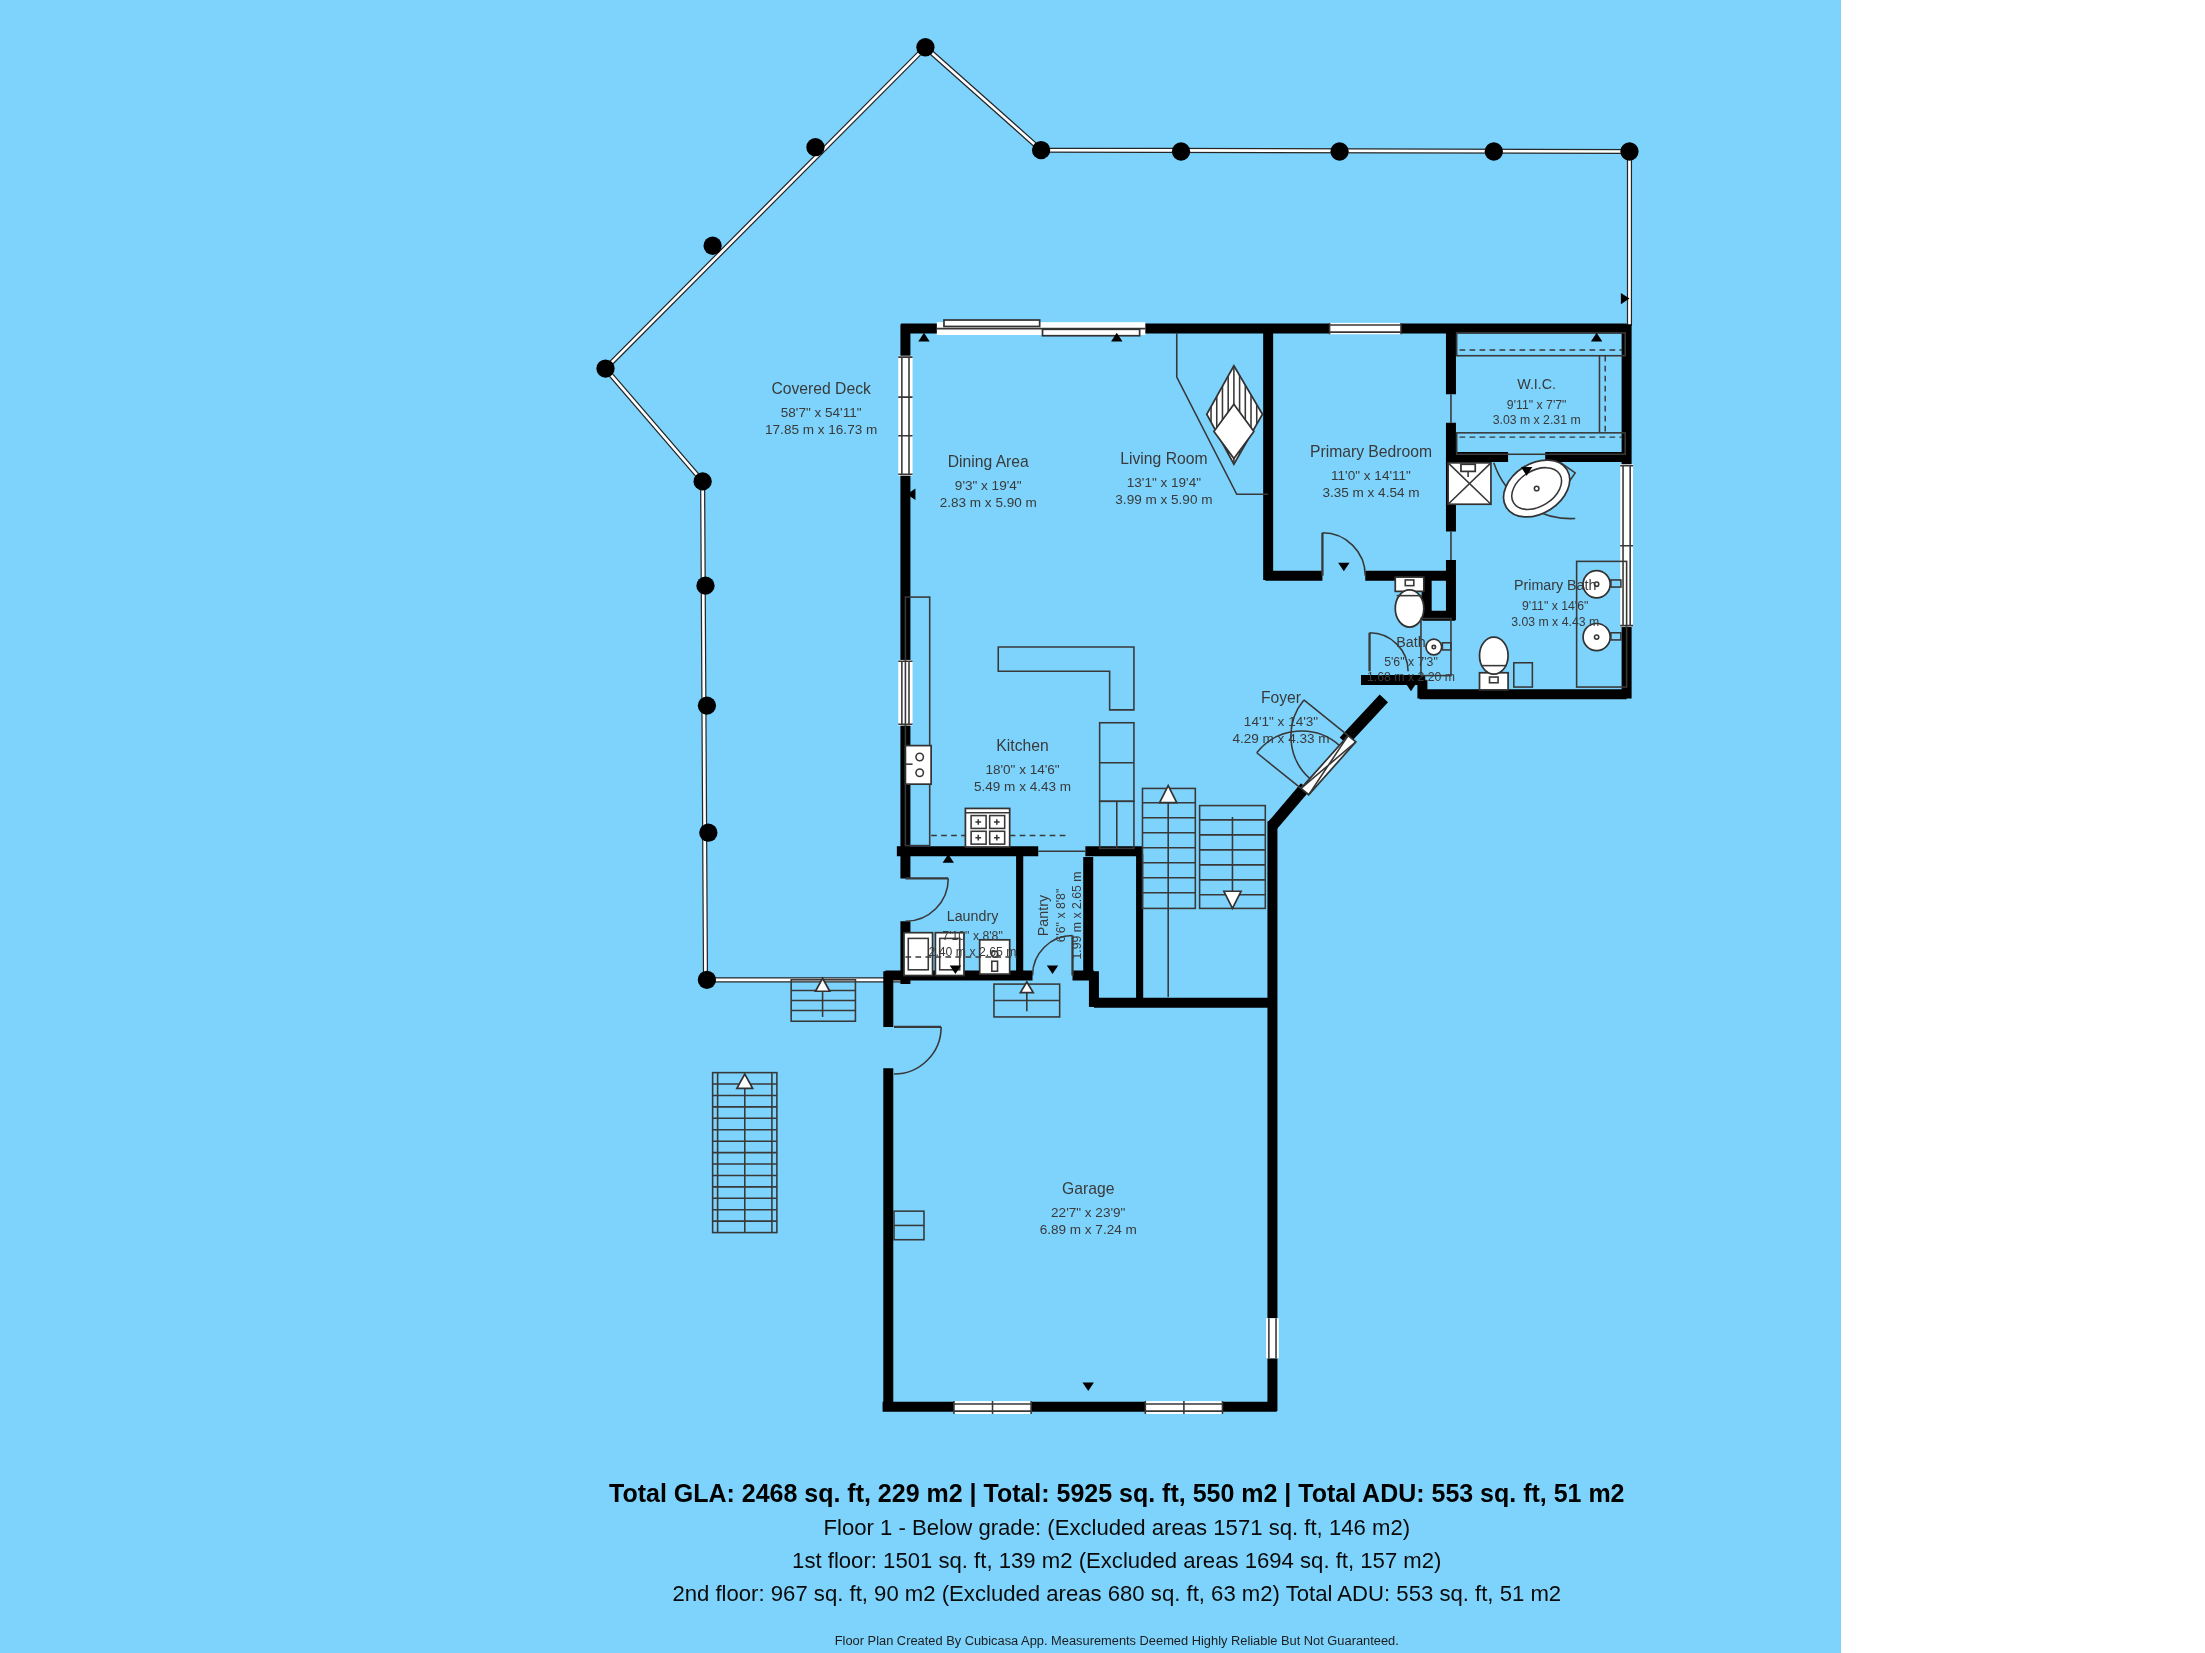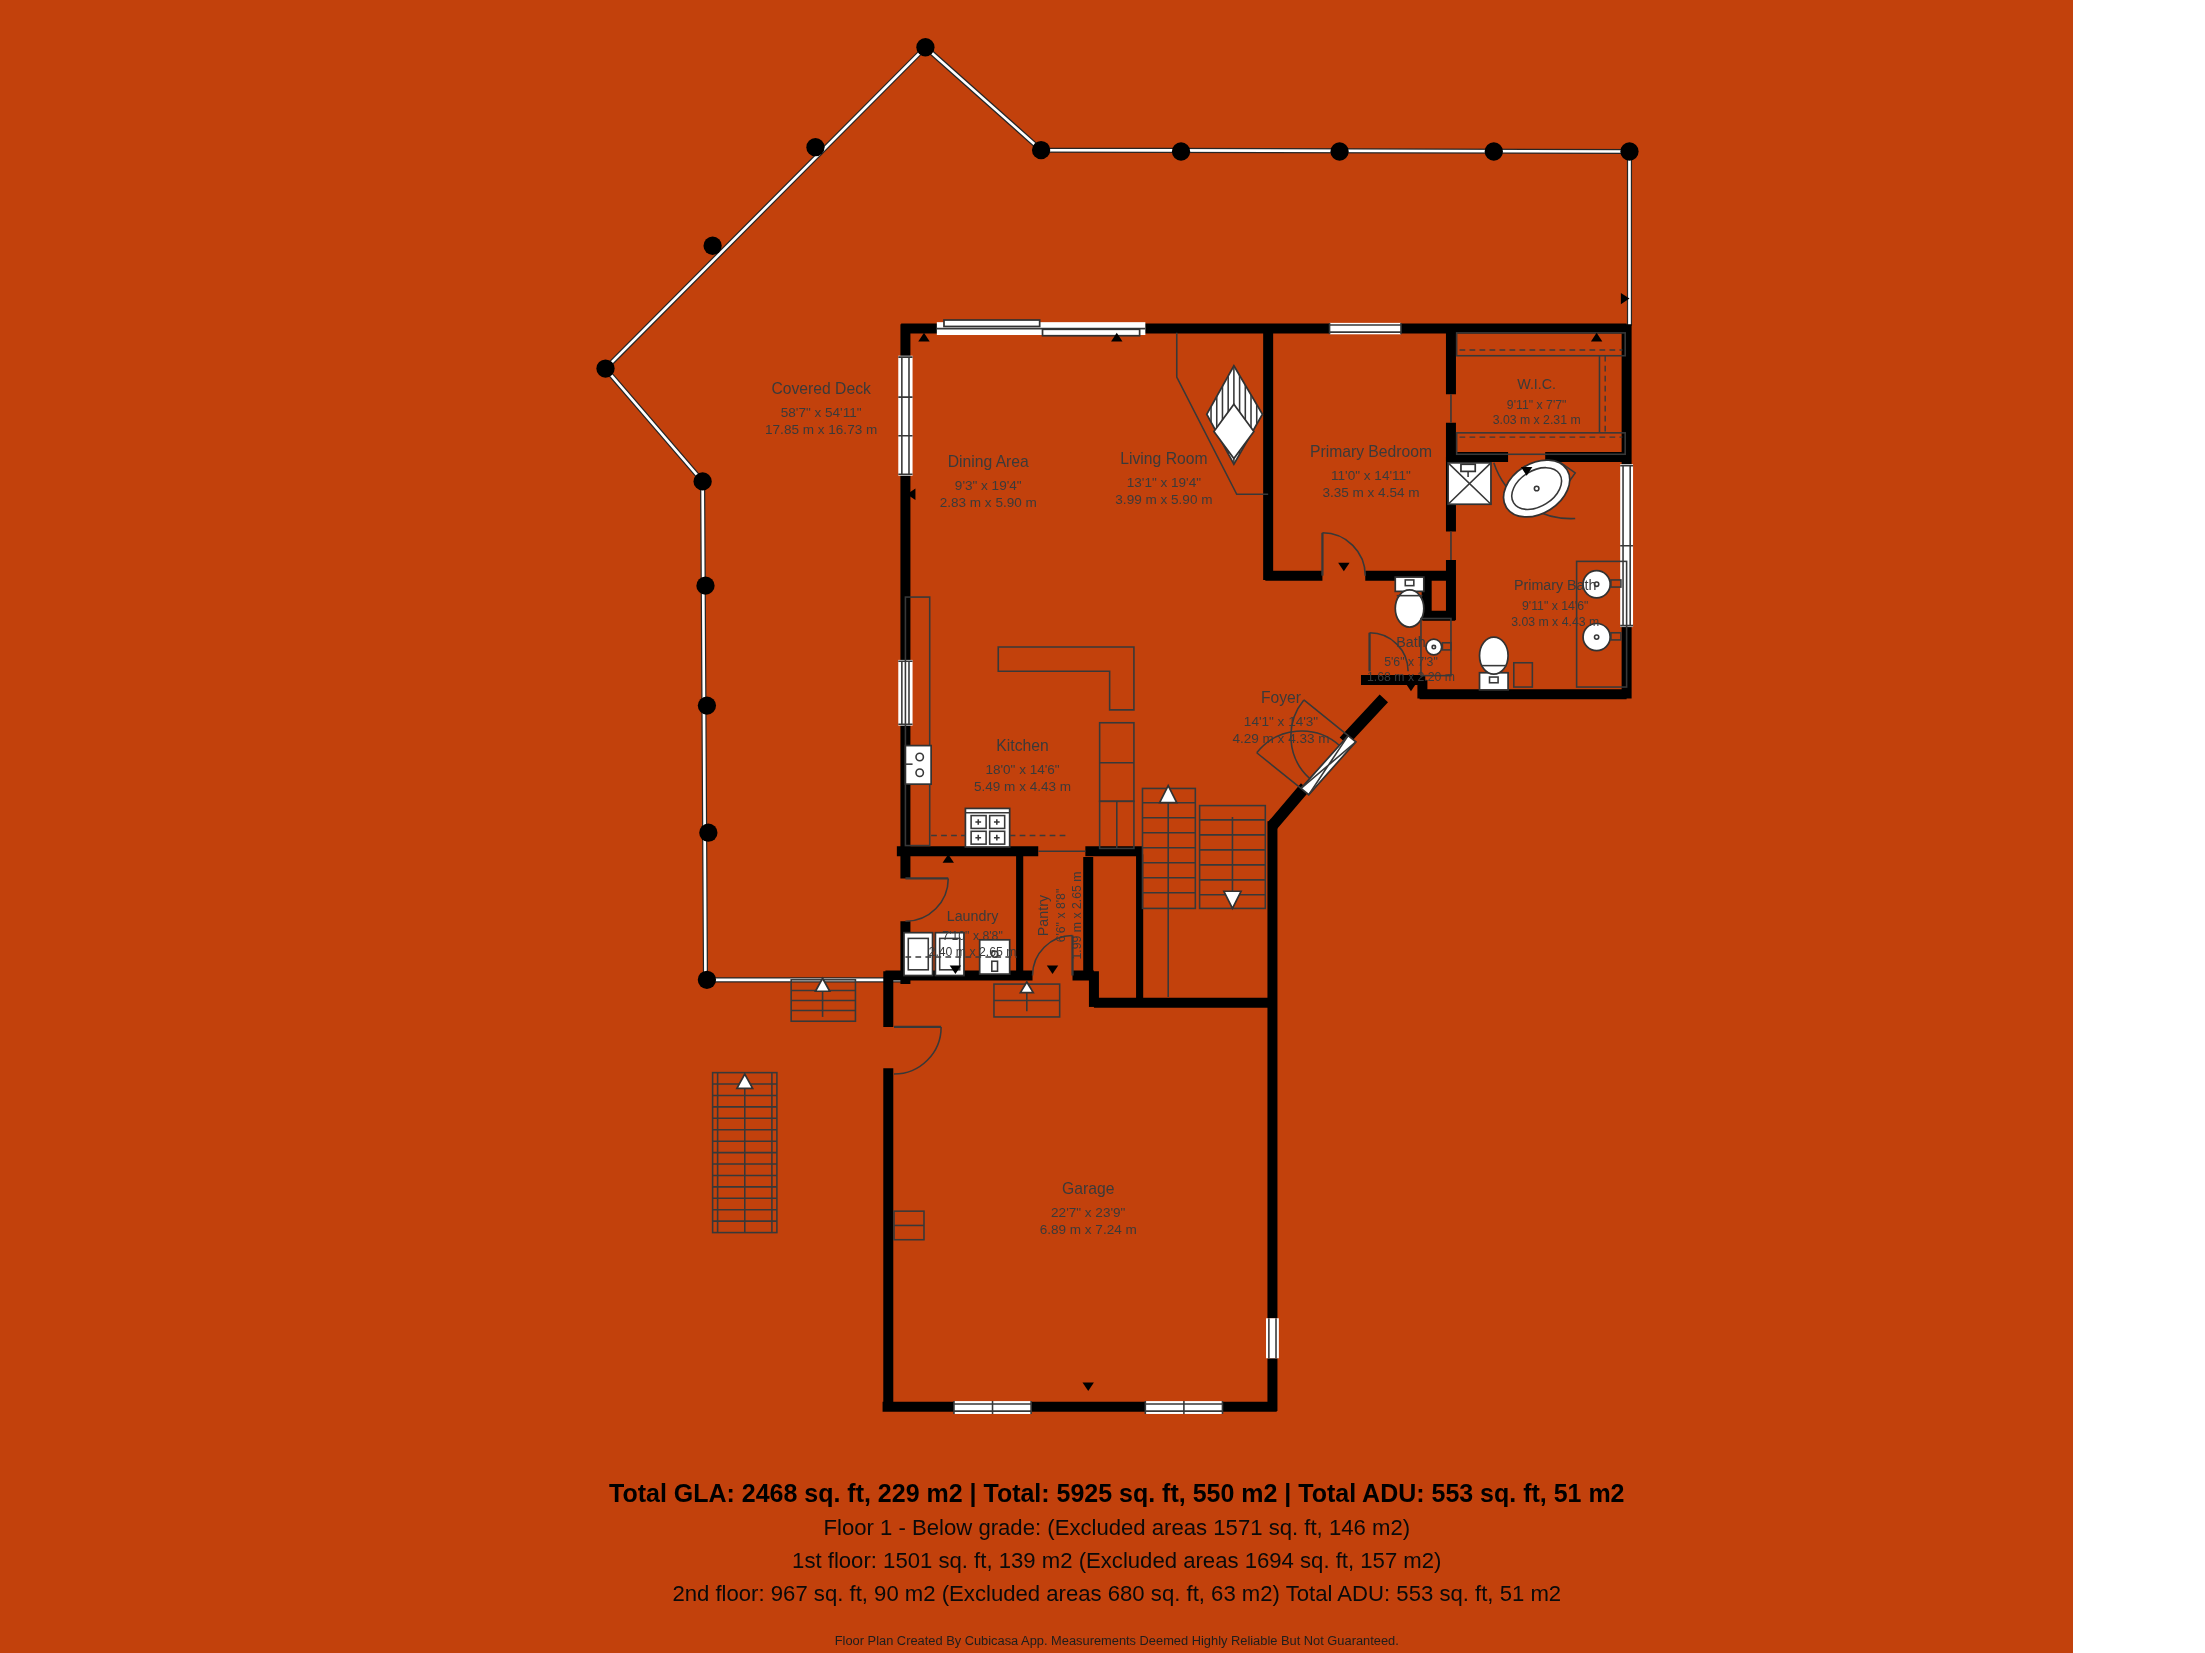--- a/index.html
+++ b/index.html
@@ -1,16 +1,16 @@
 <!DOCTYPE html>
 <html style="font-size:9.2px"><head>
 <meta charset="utf-8">
 <style>
   html,body{margin:0;padding:0;background:#fff;}
-  .page{position:relative;width:2073px;height:1654px;background:#c2410c;overflow:hidden;}
+  .page{position:relative;width:1841px;height:1654px;background:#7dd3fc;overflow:hidden;}
   svg{position:absolute;inset:0;}
   .wall{stroke:#000;stroke-width:7;fill:none;}
   .wall8{stroke:#000;stroke-width:8;fill:none;}
   .wall5{stroke:#000;stroke-width:5;fill:none;}
   .thin{stroke:#383838;stroke-width:1.1;fill:none;}
   .thin2{stroke:#383838;stroke-width:1.6;fill:none;}
   .rail{stroke:#262626;stroke-width:3.6;fill:none;}
   .railw{stroke:#fff;stroke-width:1.9;fill:none;}
   .dash{stroke:#3a3a3a;stroke-width:1;stroke-dasharray:4 3;fill:none;}
   .fixw{fill:#fff;stroke:#323232;stroke-width:1.2;}

